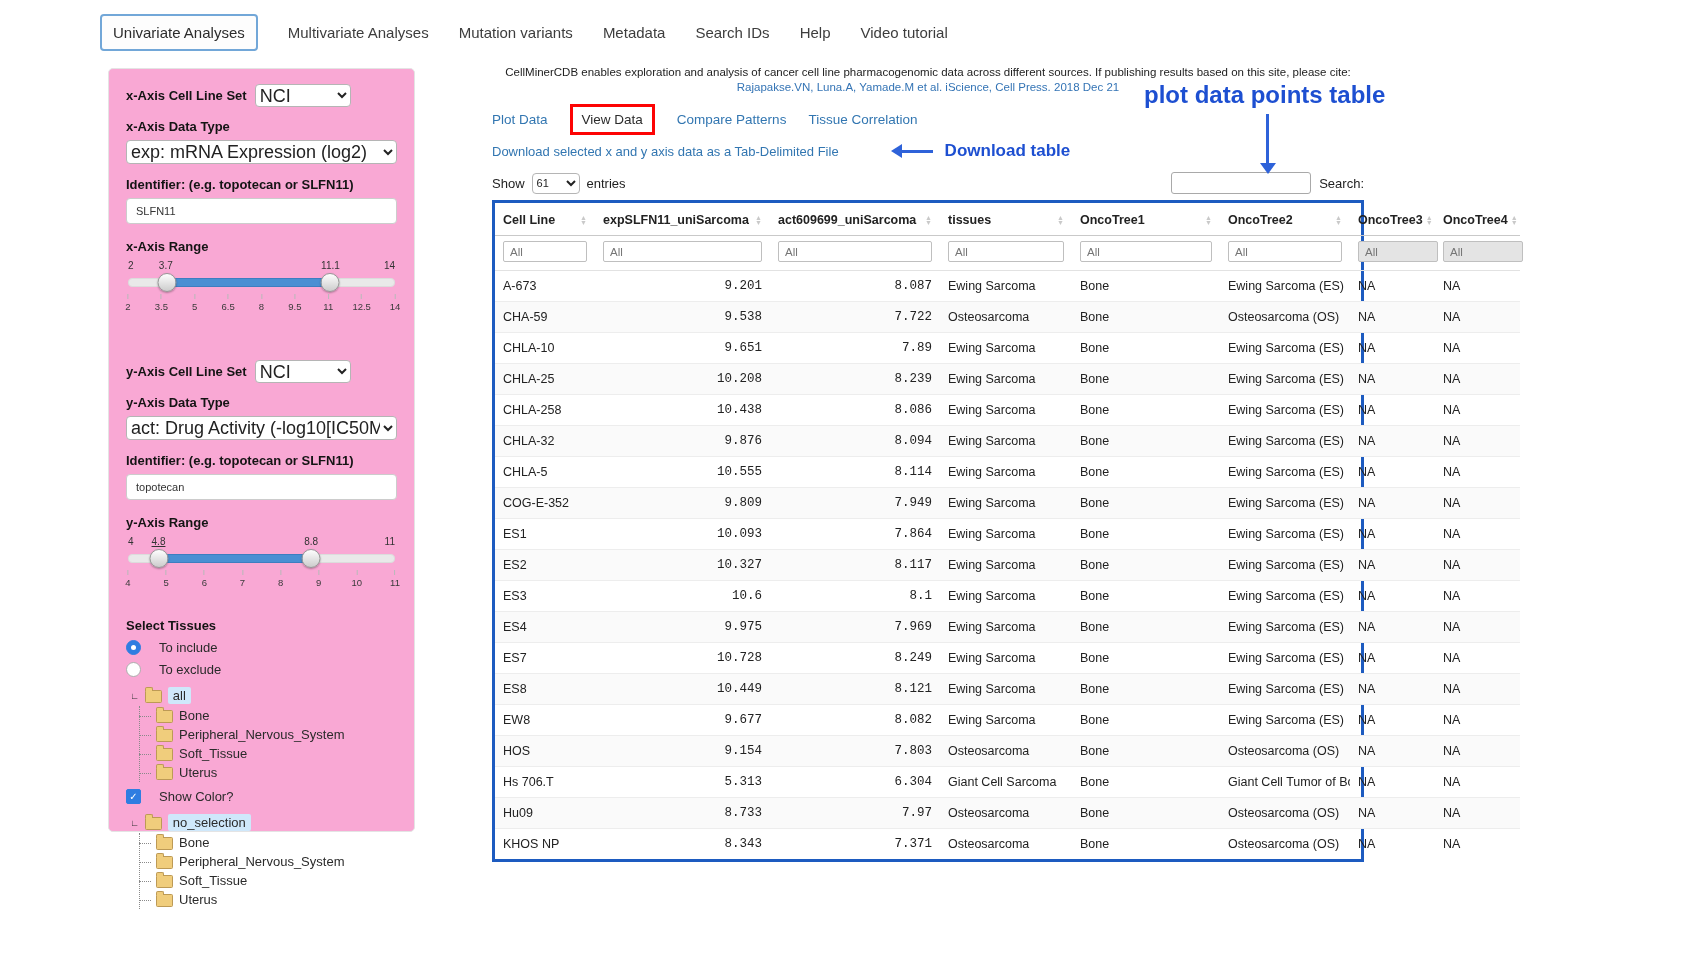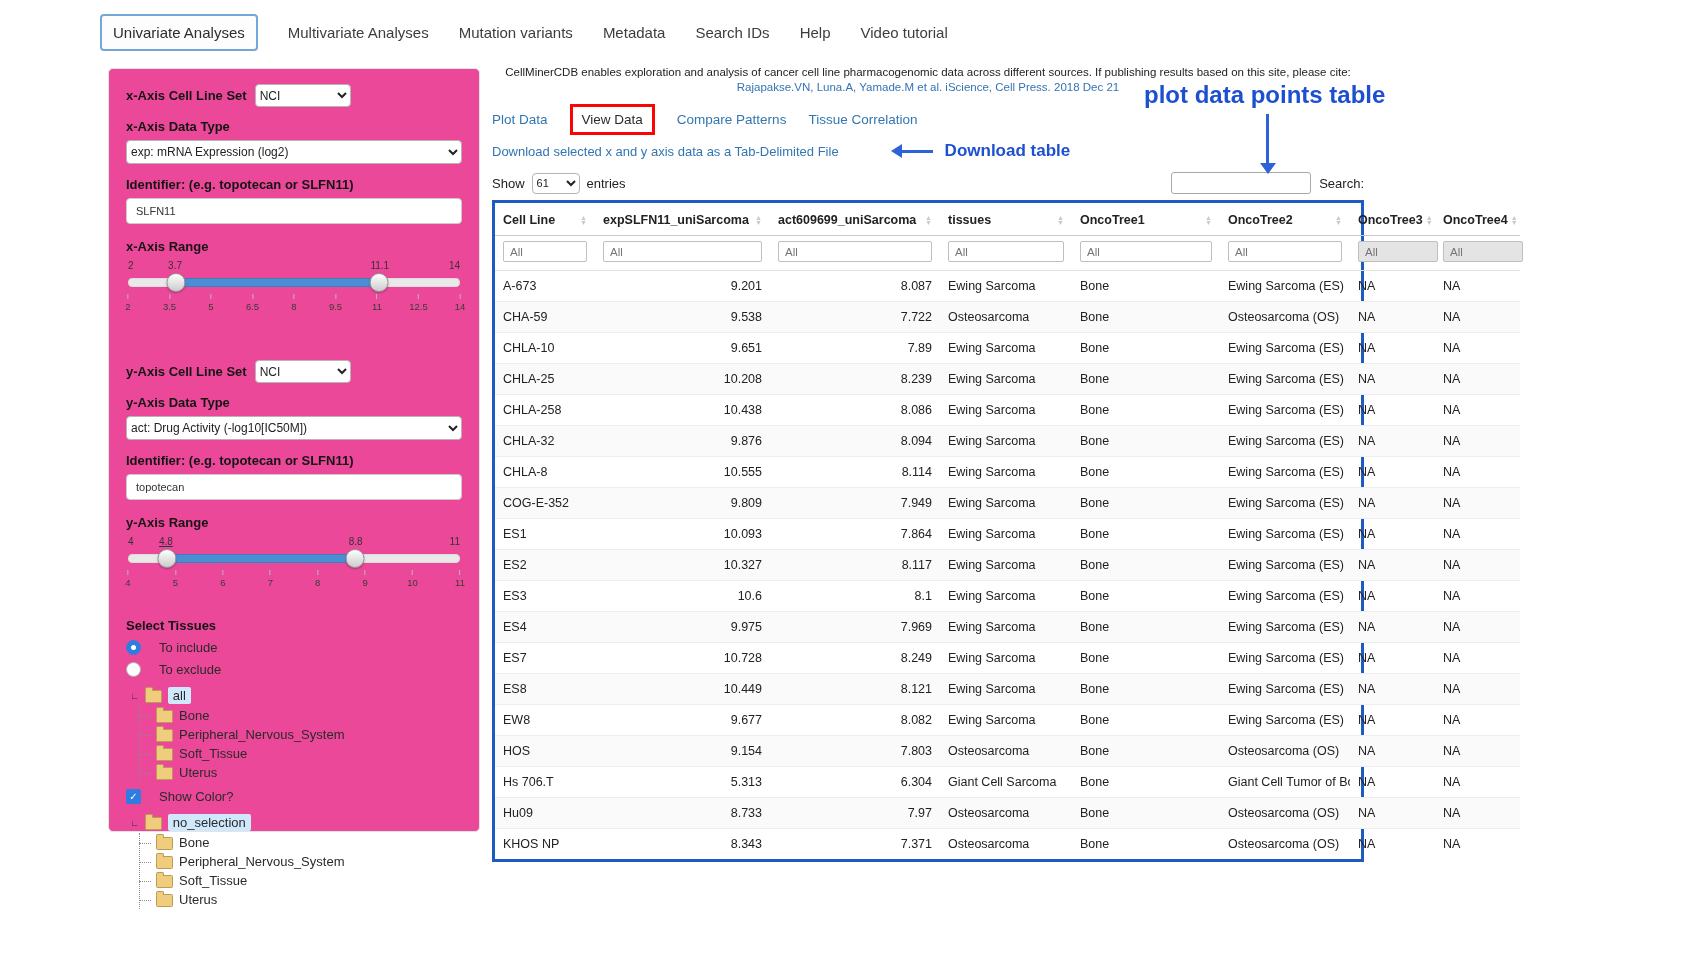--- a/index.html
+++ b/index.html
@@ -4,25 +4,25 @@
 <style>
   html,body{margin:0;padding:0;background:#fff;font-family:"Liberation Sans","DejaVu Sans",sans-serif;}
   .page{position:relative;width:1700px;height:956px;overflow:hidden;background:#fff;}
 
   
   .top-nav{position:absolute;left:100px;top:14px;display:flex;align-items:center;gap:30px;font-size:15px;color:#3d3d3d;}
   .nav-tab{cursor:pointer;white-space:nowrap;}
   .nav-tab.active{border:2px solid #72a7d8;border-radius:4px;padding:8px 11px;color:#2c2c2c;background:#fdfdfd;}
 
   
-  .sidebar{position:absolute;left:108px;top:68px;width:372px;height:764px;background:#ec4899;border:1px solid #e4e4e4;border-radius:5px;padding:15px 17px;box-sizing:border-box;}
+  .sidebar{position:absolute;left:108px;top:68px;width:307px;height:764px;background:#f9a8d4;border:1px solid #e4e4e4;border-radius:5px;padding:15px 17px;box-sizing:border-box;}
   .sb-label{font-weight:bold;font-size:13px;color:#141414;margin:0 0 6px;}
   .inline-row{display:flex;align-items:center;gap:8px;margin-bottom:12px;}
   .inline-row .sb-label{margin:0;}
-  select{font-size:12px;color:#222;background:#fff;border:1px solid #b5b5b5;border-radius:4px;height:23px;}
+  select{font-size:18px;color:#222;background:#fff;border:1px solid #b5b5b5;border-radius:4px;height:23px;}
   select.small{width:96px;}
   select.full{width:100%;height:24px;margin-bottom:13px;}
   .textfield{width:100%;box-sizing:border-box;height:26px;border:1px solid #ccc;border-radius:4px;padding:0 9px;font-size:11px;color:#333;background:#fff;margin-bottom:15px;}
 
   
   .slider{position:relative;margin:2px 2px 0;}
   .s-labels{position:relative;height:13px;font-size:10px;color:#333;}
   .s-min{position:absolute;left:0;}
   .s-max{position:absolute;right:0;}
   .s-low,.s-high{position:absolute;transform:translateX(-50%);}
@@ -76,21 +76,21 @@
   .table-wrap{border:3px solid #1d5bc0;margin-top:4px;background:#fff;}
   table.dt{width:100%;border-collapse:collapse;font-size:12.5px;color:#222;table-layout:fixed;}
   table.dt th{text-align:left;padding:10px 8px 8px;border-bottom:1px solid #c9c9c9;font-weight:bold;white-space:nowrap;cursor:pointer;}
   .th-flex{display:flex;align-items:center;justify-content:space-between;gap:3px;}
   .sorticons{display:flex;flex-direction:column;font-size:7px;line-height:5px;color:#c9c9c9;flex:none;}
   tr.filter-row td{padding:5px 8px 8px;border-bottom:1px solid #e2e2e2;}
   .col-filter{width:100%;box-sizing:border-box;height:21px;border:1px solid #bfbfbf;border-radius:2px;padding:0 6px;font-size:11.5px;color:#666;background:#fff;}
   .col-filter.gray{background:#e4e4e4;width:80px;}
   table.dt tbody td{padding:8px 8px;border-top:1px solid #ededed;white-space:nowrap;overflow:hidden;}
   table.dt tbody tr:nth-child(even){background:#fafafa;}
-  td.num{text-align:right;padding-right:36px;}
+  td.num{text-align:right;padding-right:36px;font-family:Liberation Mono, monospace;}
   td.wrapcell{white-space:normal;}
 
   
   .annot-big{position:absolute;left:1138px;top:80px;font-size:24px;background:#fff;padding:1px 6px;white-space:nowrap;}
   .arrow-down{position:absolute;left:1266px;top:114px;width:3px;height:50px;background:#2e62d9;}
   .arrow-down::after{content:"";position:absolute;left:-6px;bottom:-10px;border:8px solid transparent;border-top:11px solid #2e62d9;border-bottom:none;}
 </style>
 </head>
 <body>
 
@@ -475,21 +475,21 @@
               <td>CHLA-32</td>
               <td class="num">9.876</td>
               <td class="num">8.094</td>
               <td>Ewing Sarcoma</td>
               <td>Bone</td>
               <td class="wrapcell">Ewing Sarcoma (ES)</td>
               <td>NA</td>
               <td>NA</td>
             </tr>
             <tr>
-              <td>CHLA-8</td>
+              <td>CHLA-5</td>
               <td class="num">10.555</td>
               <td class="num">8.114</td>
               <td>Ewing Sarcoma</td>
               <td>Bone</td>
               <td class="wrapcell">Ewing Sarcoma (ES)</td>
               <td>NA</td>
               <td>NA</td>
             </tr>
             <tr>
               <td>COG-E-352</td>

